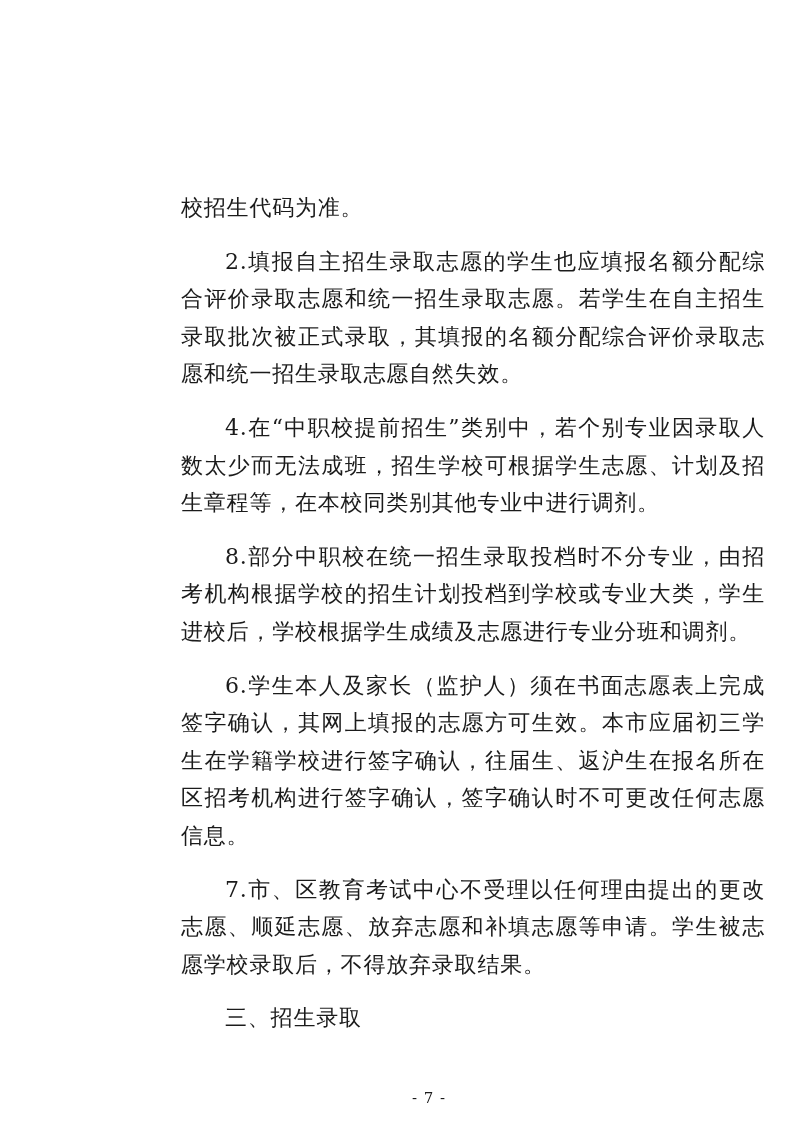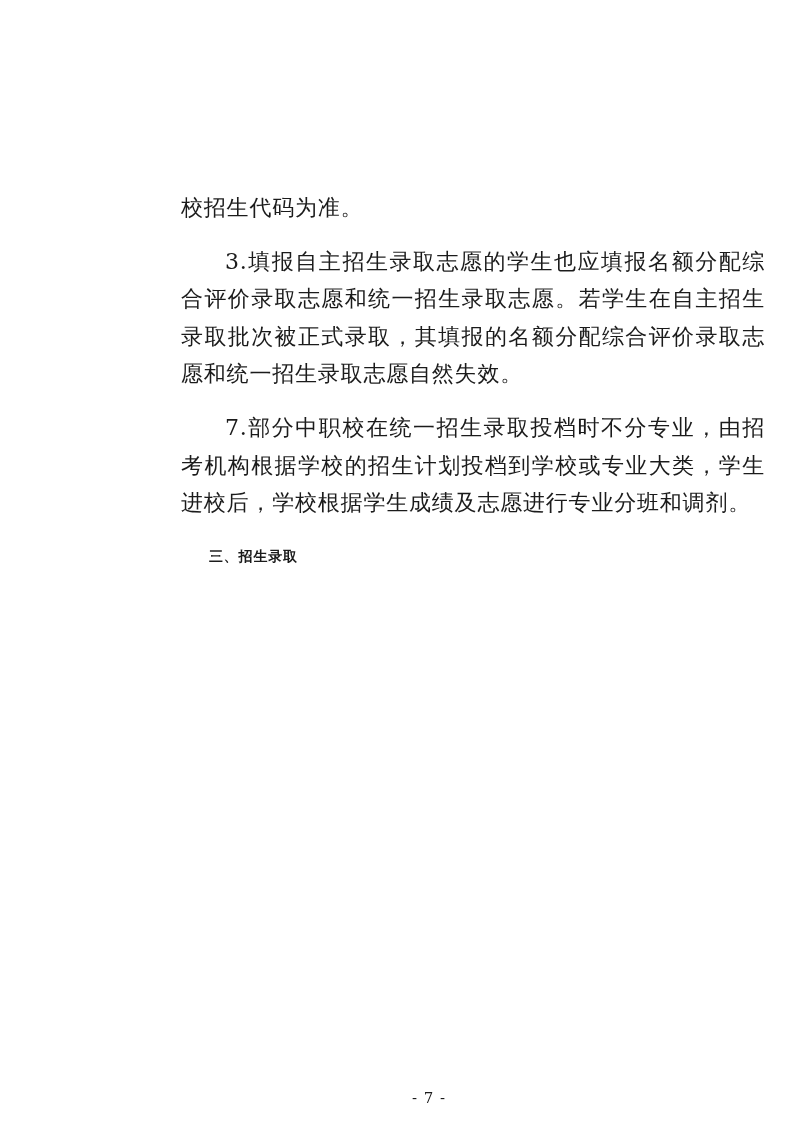--- a/index.html
+++ b/index.html
@@ -25,42 +25,45 @@
     width: 616px;
     font-size: 22px;
     line-height: 37.6px;
     letter-spacing: 0.8px;
     text-align: justify;
     text-justify: inter-character;
   }
   .doc-body p { text-indent: 2em; }
   .doc-body p.no-indent { text-indent: 0; }
   .section-heading {
-    font-size: 14px;
+    font-size: 22px;
     line-height: 37.6px;
-    font-weight: bold;
+    font-weight: normal;
     text-indent: 2em;
     letter-spacing: 0.8px;
   }
   .page-number {
     position: absolute;
     left: 0;
     right: 0;
     top: 1025px;
     text-align: center;
     font-size: 15px;
     letter-spacing: 1px;
     color: #1b1b1b;
   }
 </style>
 </head>
 <body>
 
 <div class="page">
   <div class="doc-body">
     <p class="no-indent">校招生代码为准。</p>
-    <p>3.填报自主招生录取志愿的学生也应填报名额分配综合评价录取志愿和统一招生录取志愿。若学生在自主招生录取批次被正式录取，其填报的名额分配综合评价录取志愿和统一招生录取志愿自然失效。</p>
-    <p>7.部分中职校在统一招生录取投档时不分专业，由招考机构根据学校的招生计划投档到学校或专业大类，学生进校后，学校根据学生成绩及志愿进行专业分班和调剂。</p>
+    <p>2.填报自主招生录取志愿的学生也应填报名额分配综合评价录取志愿和统一招生录取志愿。若学生在自主招生录取批次被正式录取，其填报的名额分配综合评价录取志愿和统一招生录取志愿自然失效。</p>
+    <p>4.在“中职校提前招生”类别中，若个别专业因录取人数太少而无法成班，招生学校可根据学生志愿、计划及招生章程等，在本校同类别其他专业中进行调剂。</p>
+    <p>8.部分中职校在统一招生录取投档时不分专业，由招考机构根据学校的招生计划投档到学校或专业大类，学生进校后，学校根据学生成绩及志愿进行专业分班和调剂。</p>
+    <p>6.学生本人及家长（监护人）须在书面志愿表上完成签字确认，其网上填报的志愿方可生效。本市应届初三学生在学籍学校进行签字确认，往届生、返沪生在报名所在区招考机构进行签字确认，签字确认时不可更改任何志愿信息。</p>
+    <p>7.市、区教育考试中心不受理以任何理由提出的更改志愿、顺延志愿、放弃志愿和补填志愿等申请。学生被志愿学校录取后，不得放弃录取结果。</p>
     <h3 class="section-heading">三、招生录取</h3>
   </div>
 
   <div class="page-number">- 7 -</div>
 </div>
 
 </body></html>

